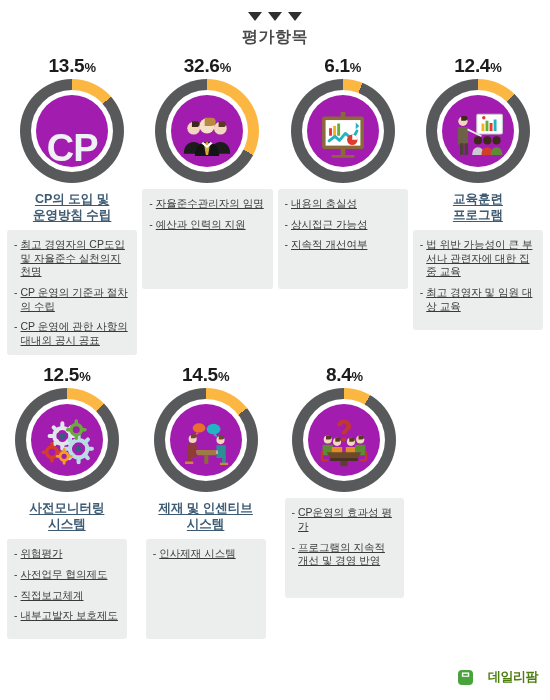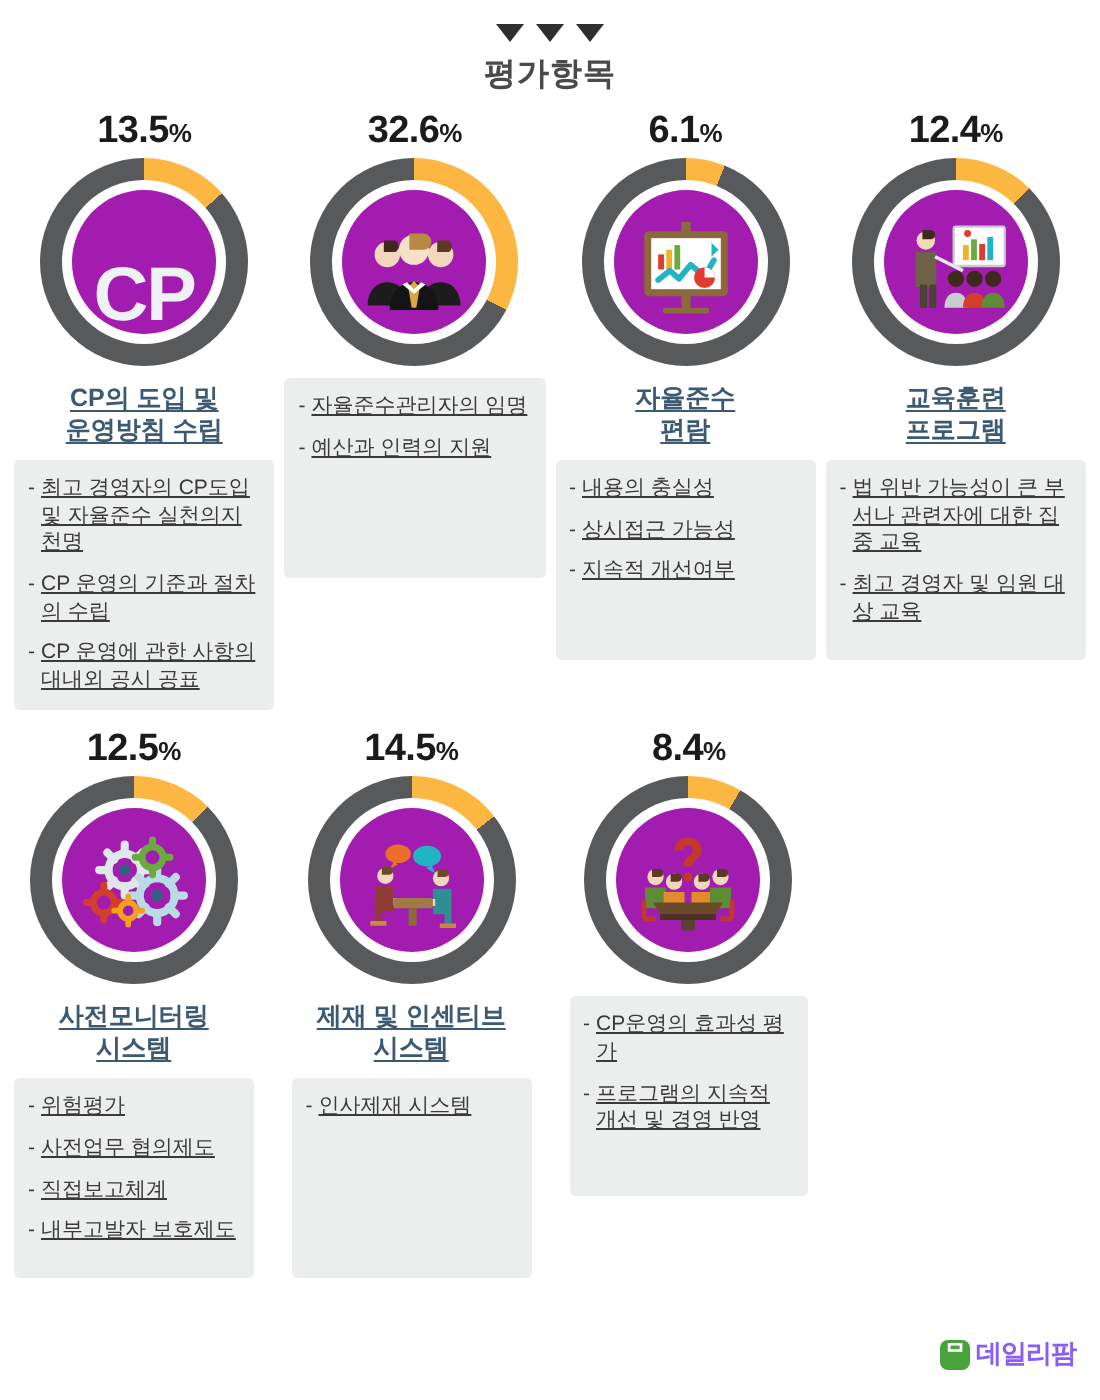--- a/index.html
+++ b/index.html
@@ -99,21 +99,21 @@
   .footer{
     position:absolute; right:12px; bottom:14px;
     display:flex; align-items:center; gap:3px;
   }
   .logo-mark{
     width:15px;height:15px;border-radius:4px;background:#4aa23c;
     display:flex;align-items:center;justify-content:center;
     color:#ffffff;font-size:11px;font-weight:bold;line-height:1;
   }
   .logo-text{
-    font-size:13px;font-weight:bold;color:#8b5cf6;letter-spacing:-0.5px;
+    font-size:13px;font-weight:bold;color:#4d7c0f;letter-spacing:-0.5px;margin-left:12px;
   }
 </style>
 </head>
 <body>
 
 <div class="header">
   <div class="tri-row">
     <div class="tri"></div>
     <div class="tri"></div>
     <div class="tri"></div>
@@ -196,24 +196,20 @@
               <rect x="20" y="26" width="60" height="44" fill="#ffffff"></rect>
               <rect x="26" y="40" width="5" height="13" fill="#e03b2e"></rect>
               <rect x="33" y="36" width="5" height="17" fill="#f2b223"></rect>
               <rect x="40" y="32" width="5" height="21" fill="#6aab3e"></rect>
               <path d="M26 62l10-8 8 7 10-12 12 10 8-14" fill="none" stroke="#23b4c4" stroke-width="5" stroke-linejoin="round" stroke-linecap="round"></path>
               <path d="M72 30l6 6-6 6z" fill="#23b4c4"></path>
               <circle cx="66" cy="60" r="9" fill="#e03b2e"></circle>
               <path d="M66 60V51a9 9 0 0 1 9 9z" fill="#ffffff"></path>
             </svg></span>
         </div>
-      </div>
-      <div class="card-title">
-        <div>자율준수</div>
-        <div>편람</div>
       </div>
       <div class="card-body">
         <div class="bullet">
           <span class="dash">-</span>
           <span class="btxt">내용의 충실성</span>
         </div>
         <div class="bullet">
           <span class="dash">-</span>
           <span class="btxt">상시접근 가능성</span>
         </div>

